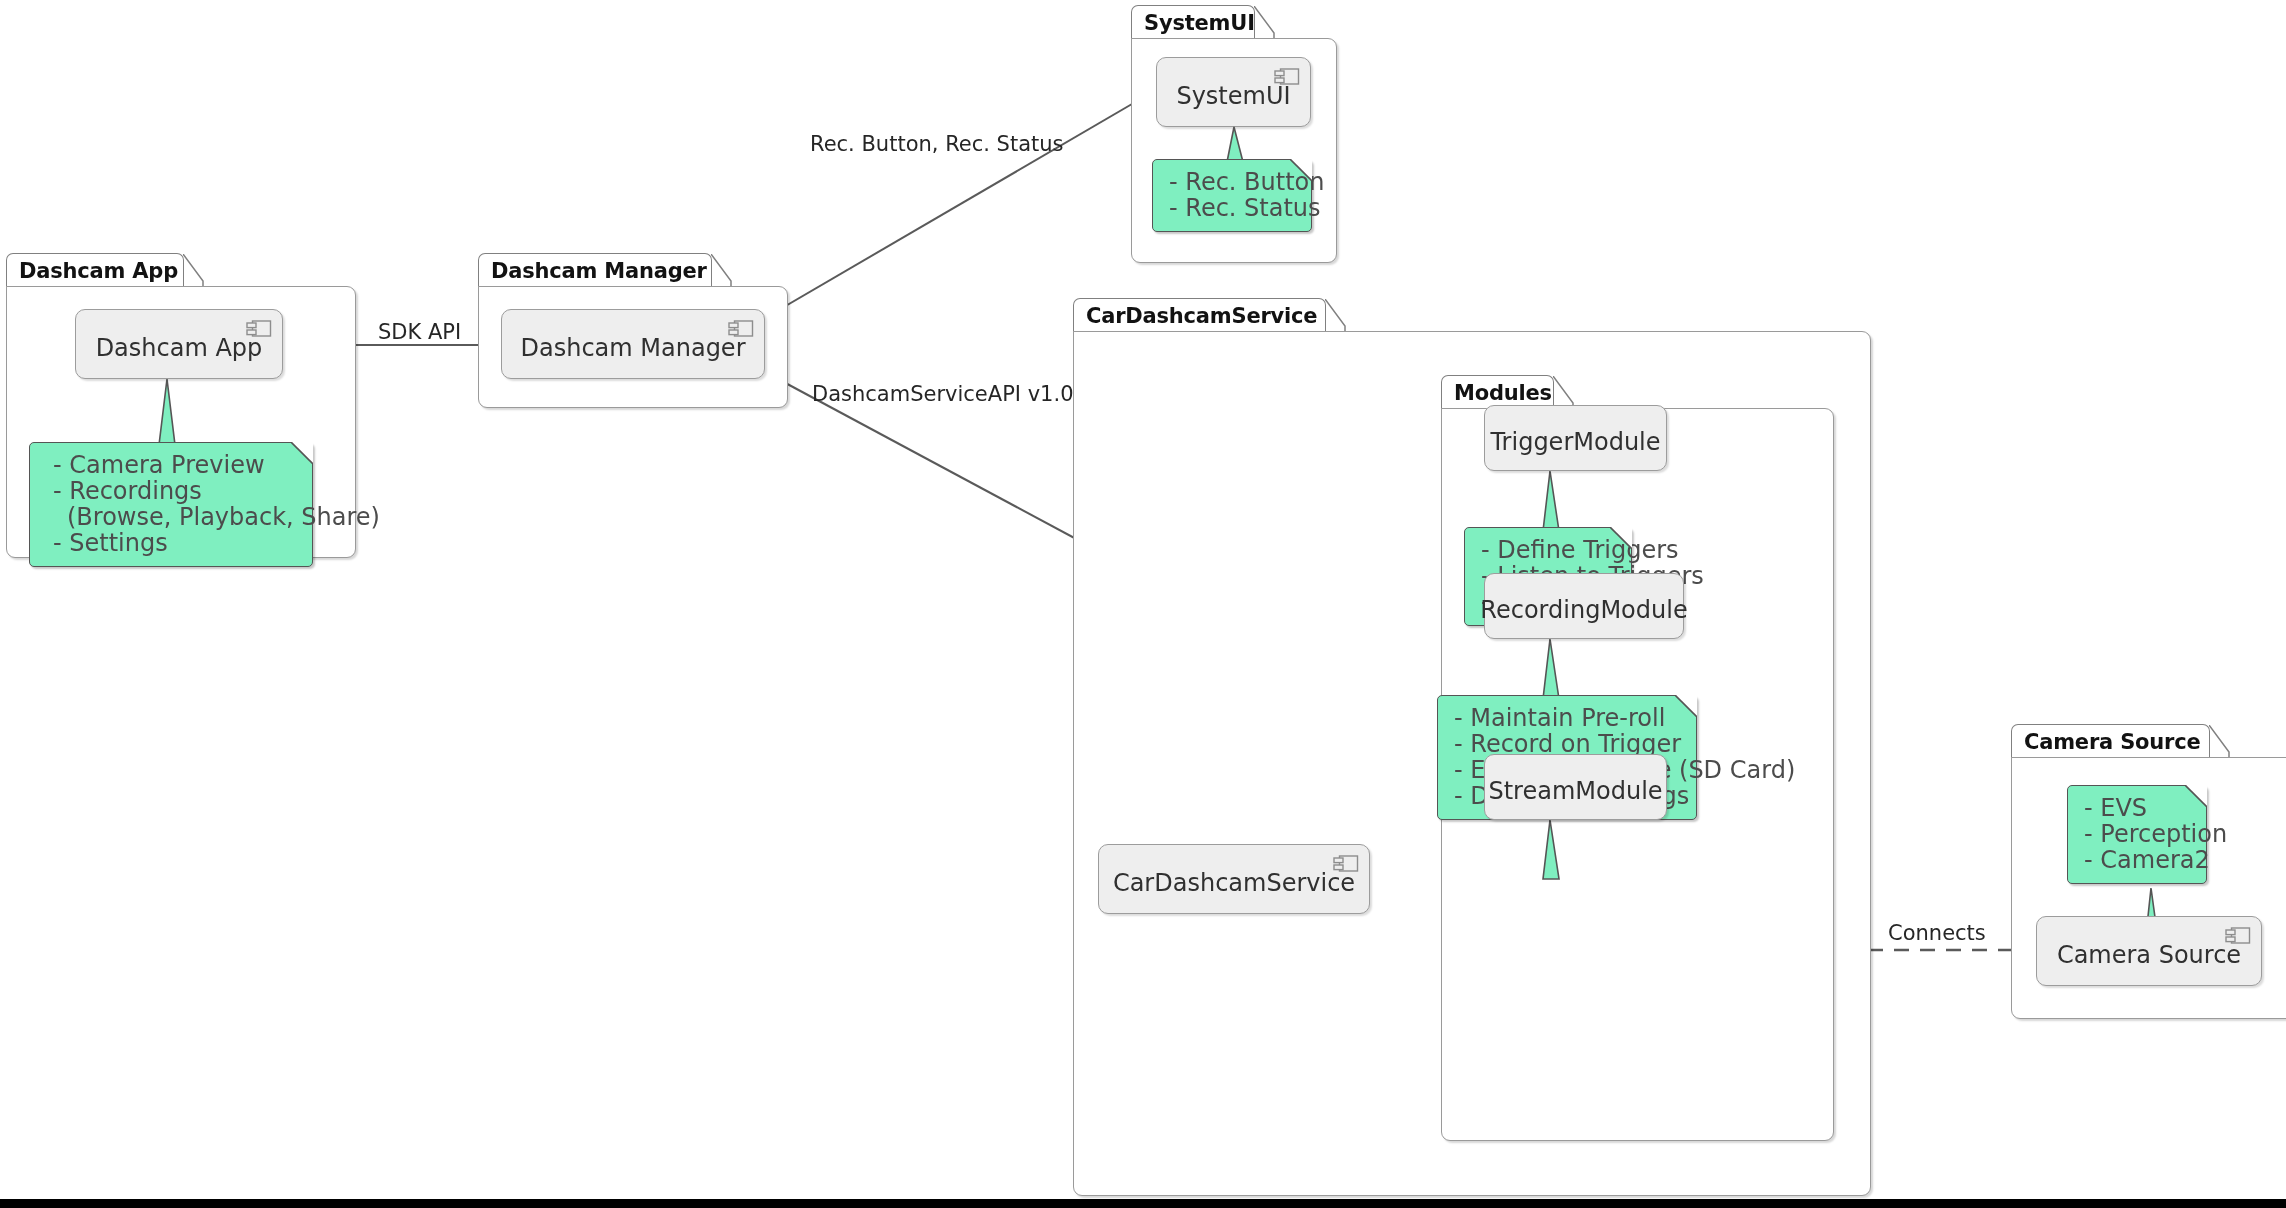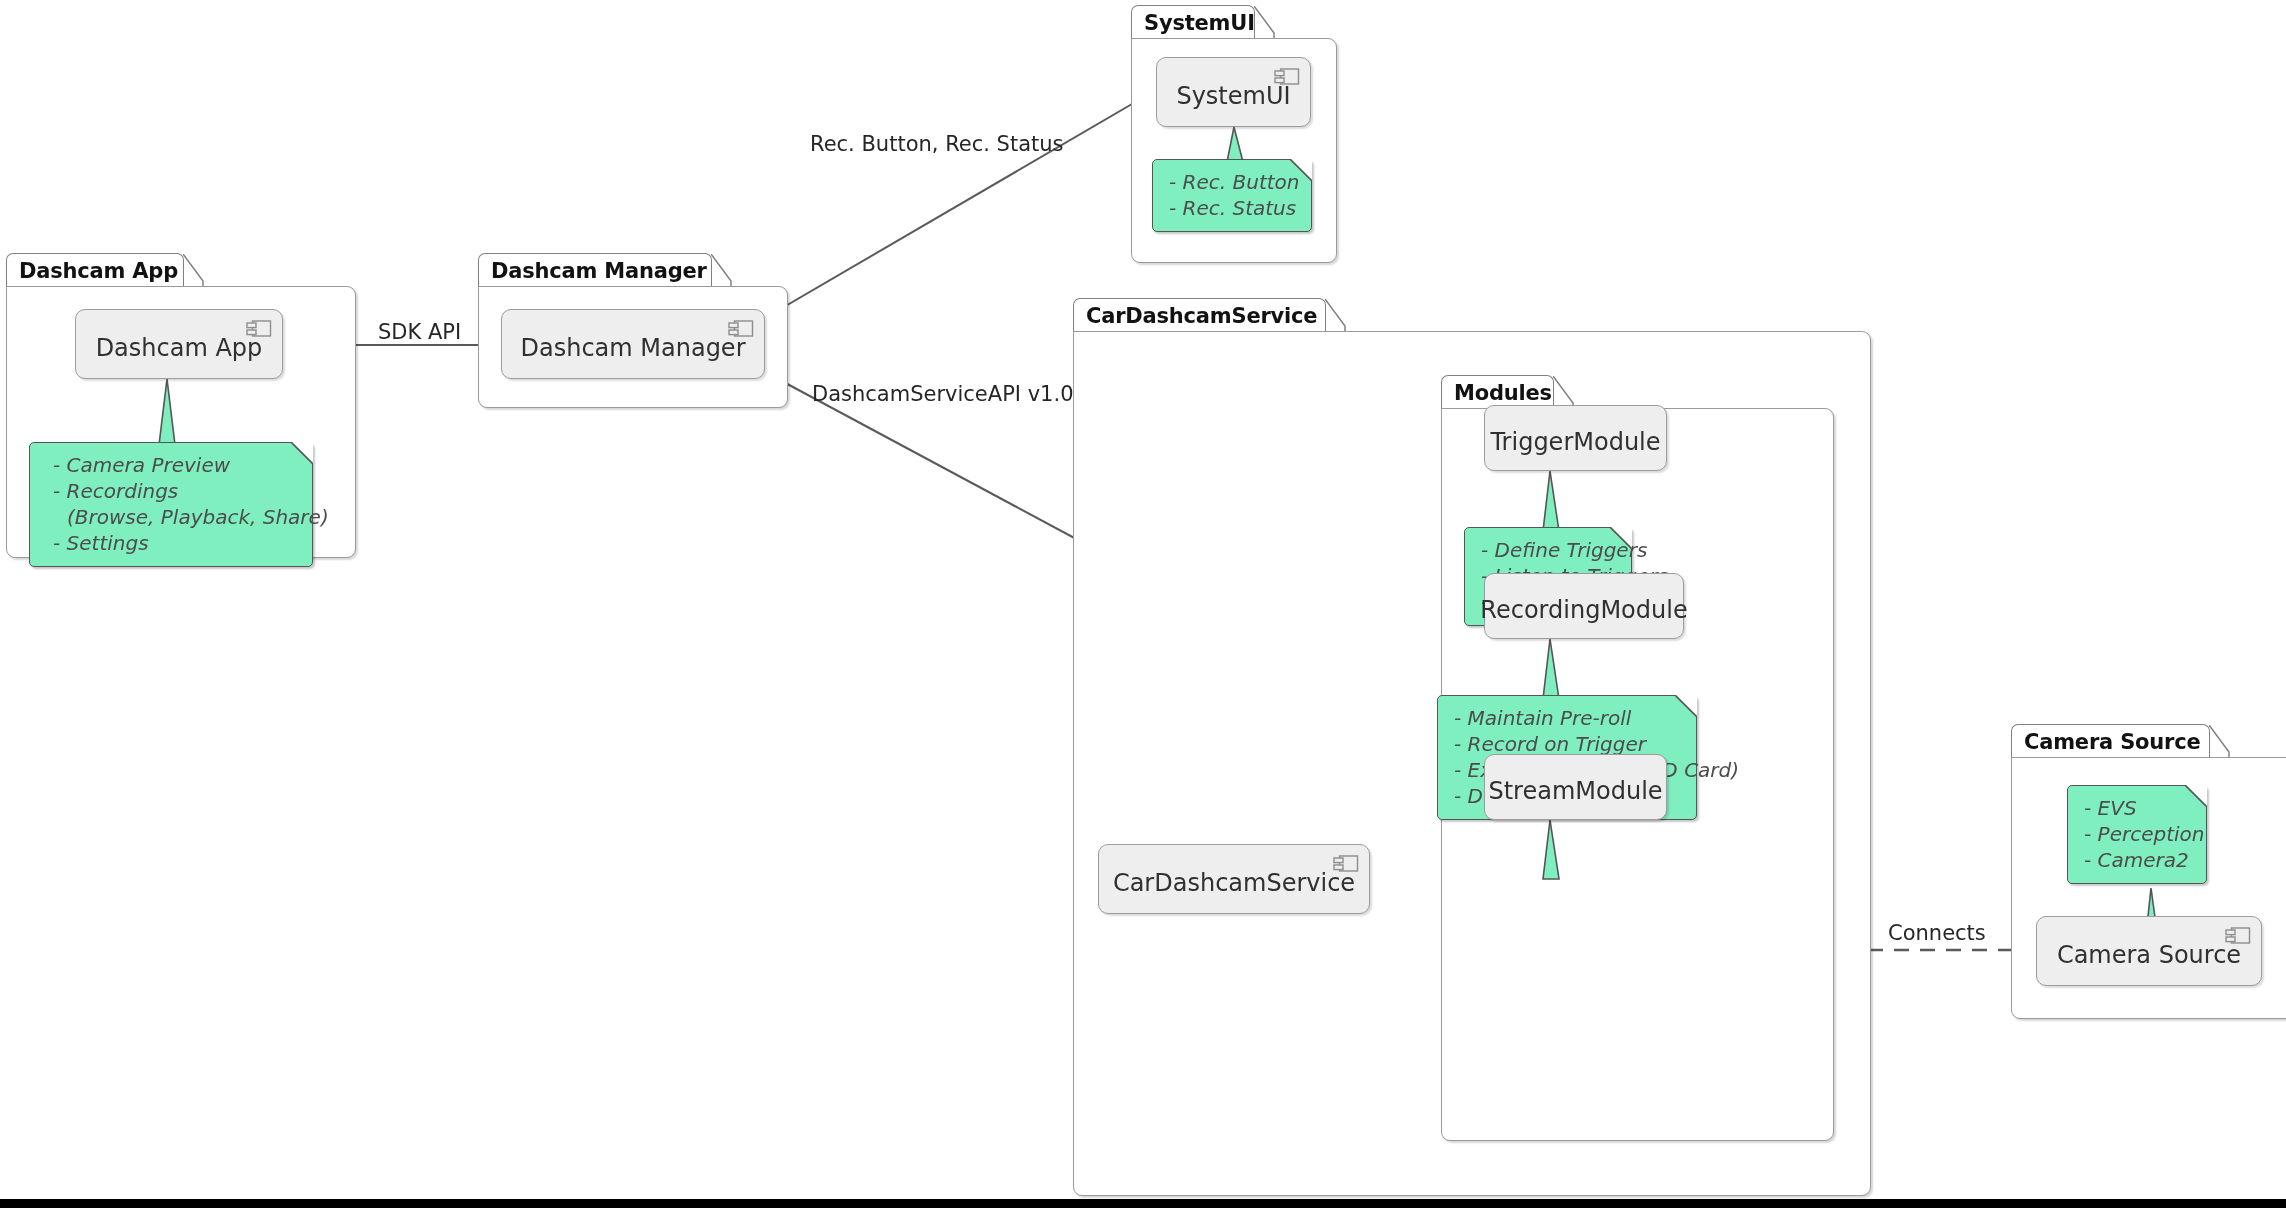--- a/index.html
+++ b/index.html
@@ -110,25 +110,24 @@
     padding: 9px 16px 10px 16px;
   }
   .note-fold {
     position: absolute;
     right: -1px;
     top: -1px;
     width: 22px;
     height: 22px;
   }
   .note-line {
-    font-size: 20px;
+    font-size: 24px;
     line-height: 26px;
     color: #4c4c4c;
     white-space: nowrap;
-    font-style: italic;
   }
   .note-line.bold {
     font-weight: bold;
     color: #3b3b3b;
   }
   .note-line.indent {
     padding-left: 14px;
   }
 
   

